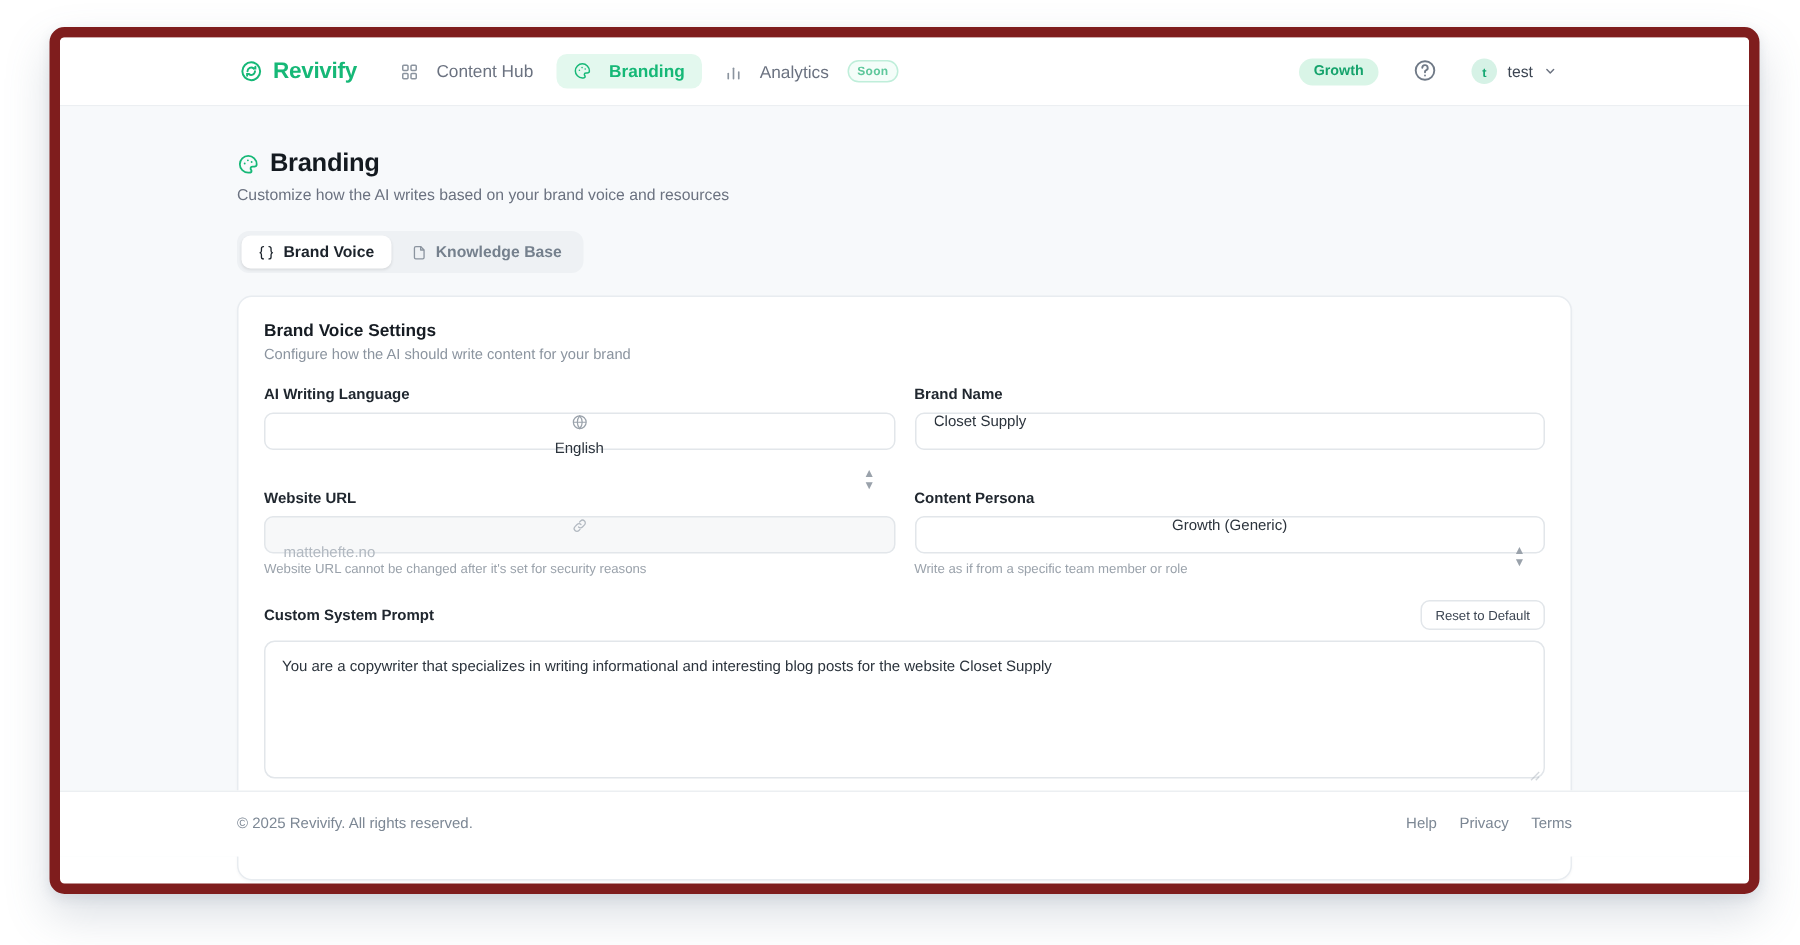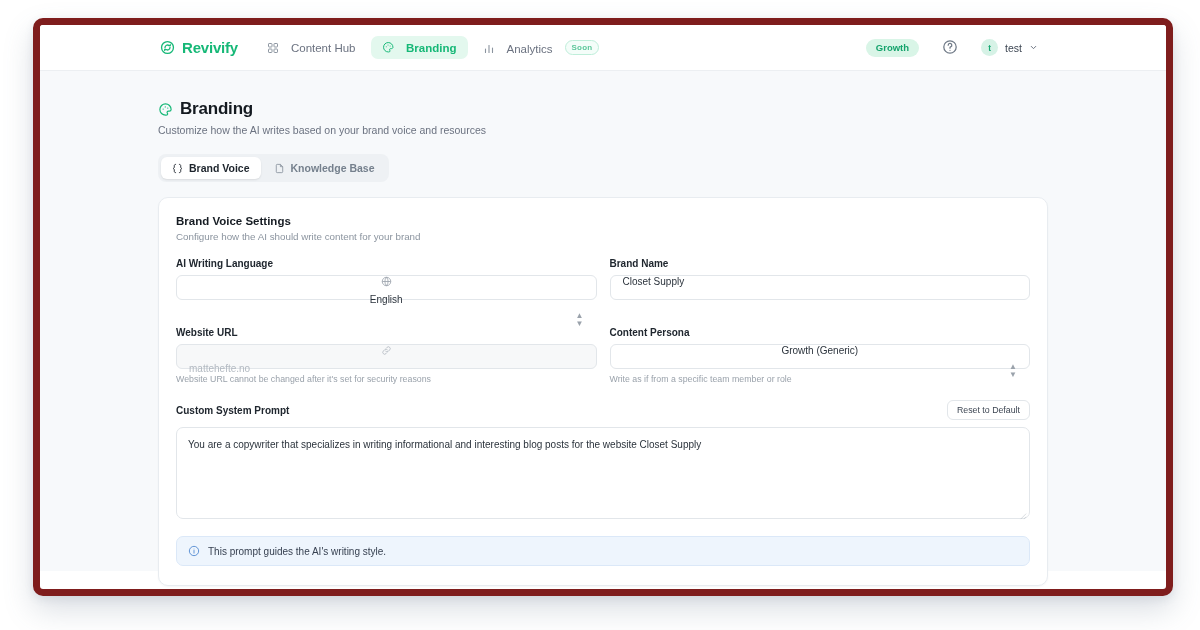--- a/index.html
+++ b/index.html
@@ -386,15 +386,23 @@
                 <circle cx="12" cy="12" r="9.3"></circle>
                   <path d="M12 11v5.2" stroke-linecap="round"></path>
                 <circle cx="12" cy="7.9" r=".95" fill="#5b8fd4" stroke="none"></circle>
               </svg>
             </span>
             <span>This prompt guides the AI's writing style.</span>
           </div>
         </div>
       </div>
 
+      <div class="footer">
+        <span>© 2025 Revivify. All rights reserved.</span>
+        <div class="footer-links">
+          <span>Help</span>
+          <span>Privacy</span>
+          <span>Terms</span>
+        </div>
+      </div>
     </div>
   </div>
 </div>
 
 </body></html>

